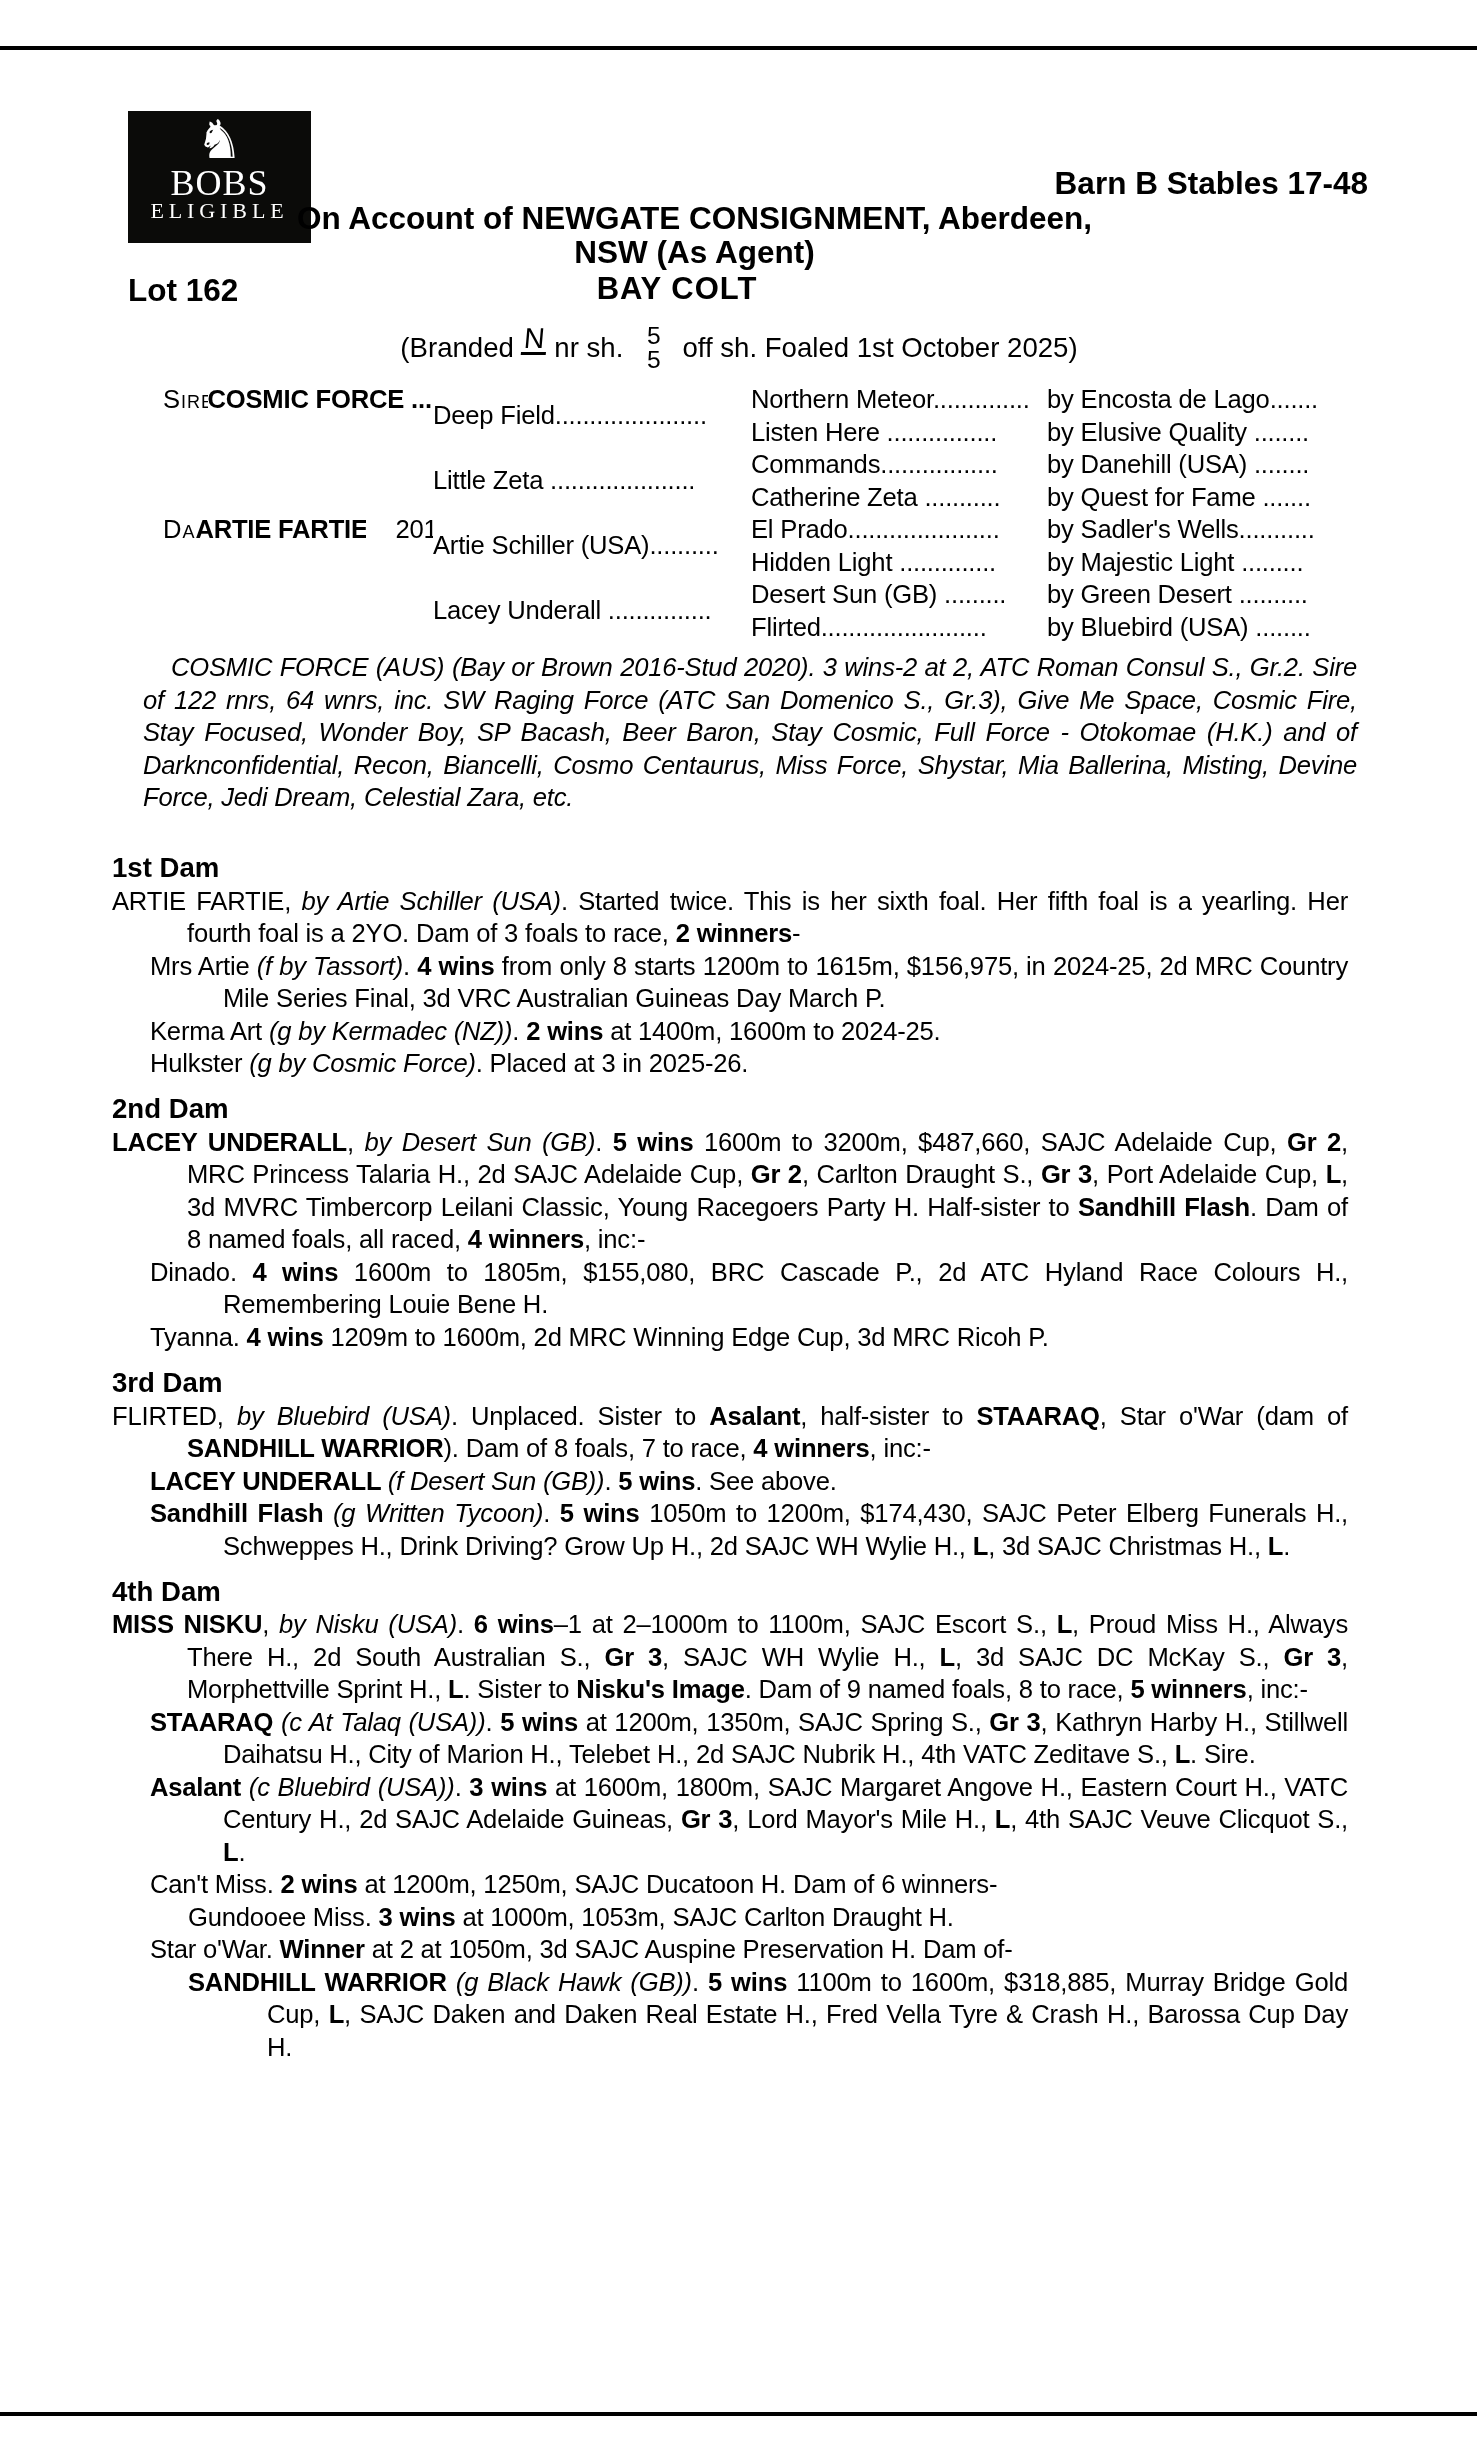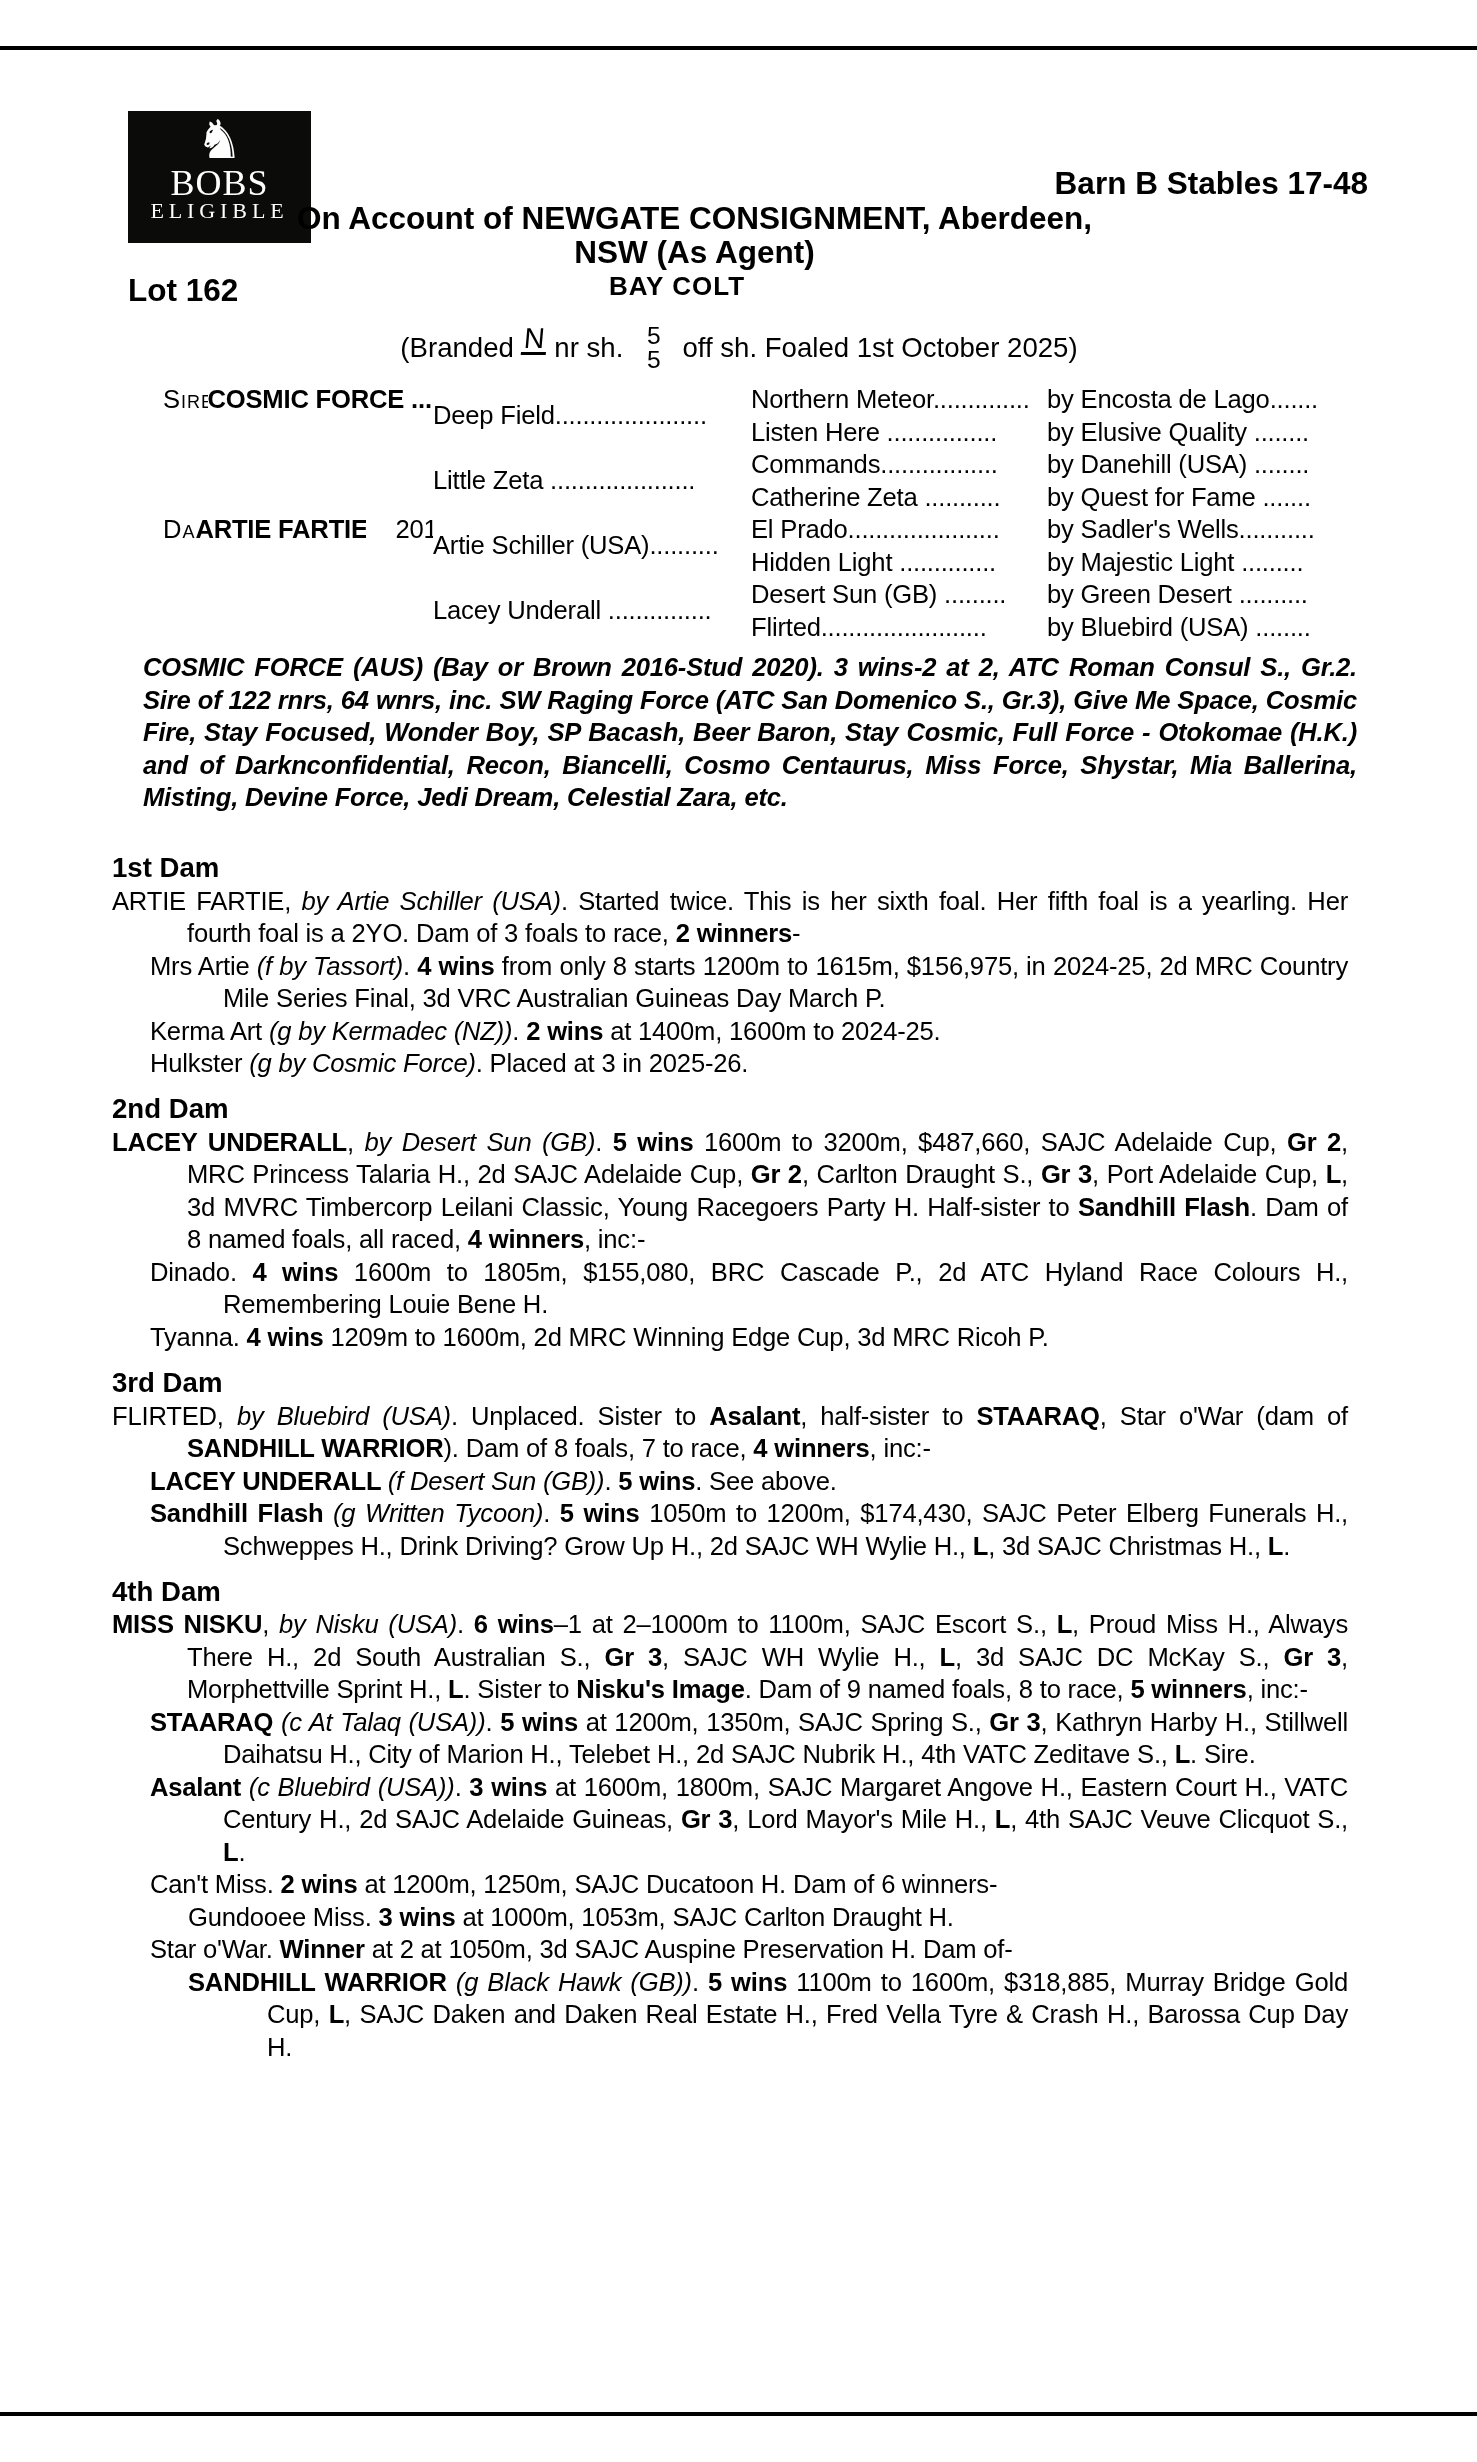--- a/index.html
+++ b/index.html
@@ -16,21 +16,21 @@
         color:#fff;text-align:center;overflow:hidden;}
   .logo-horse{font-family:"DejaVu Sans", sans-serif;font-size:53px;line-height:53px;margin-top:2px;}
   .logo-title{font-family:"Liberation Serif", serif;font-size:36px;line-height:35px;letter-spacing:1px;}
   .logo-sub{font-family:"Liberation Serif", serif;font-size:22px;line-height:19.7px;letter-spacing:4.9px;}
 
   .barn{position:absolute;top:165px;right:110px;font-size:31.5px;font-weight:bold;white-space:nowrap;}
   .consignor{position:absolute;top:201px;left:0;width:1389px;text-align:center;
              font-size:31.5px;font-weight:bold;line-height:34px;}
   .lot{position:absolute;left:128px;top:272px;font-size:31.5px;font-weight:bold;}
   .sex-colour{position:absolute;left:0;top:271px;width:1354px;text-align:center;
-              font-size:26px;font-weight:bold;letter-spacing:1px;}
+              font-size:31px;font-weight:bold;letter-spacing:1px;}
   .branded{position:absolute;left:0;top:317px;width:1478px;height:61px;
            display:flex;align-items:center;justify-content:center;font-size:27.6px;}
   .brand-n{display:inline-block;border-bottom:3px solid #000;padding:0 2px;margin:0 7.9px;
            position:relative;top:-6.9px;font-size:28.6px;line-height:25.6px;transform:skewX(-5deg);}
   .brand-nr{margin-right:13.8px;}
   .frac{display:inline-block;text-align:center;font-size:24.6px;line-height:23.6px;margin:0 21.7px 0 9.9px;}
 
   
   .ped{position:absolute;left:128px;top:383px;width:1236px;display:grid;
        grid-template-columns:305px 318px 296px 317px;grid-auto-rows:32.5px;
@@ -50,21 +50,21 @@
   
   .sections{position:absolute;left:112px;top:852px;width:1236px;}
   .sec-head{font-size:27.6px;font-weight:bold;line-height:32.5px;}
   .para{margin:0;font-size:25.6px;line-height:32.5px;text-align:justify;letter-spacing:-0.2px;}
   .p0{padding-left:75px;text-indent:-75px;}
   .p1{padding-left:111px;text-indent:-73px;}
   .p2{padding-left:155px;text-indent:-79px;}
   .sec-gap{height:13.8px;}
   .seg-b{font-weight:bold;}
   .seg-i{font-style:italic;}
-  .seg-bi{font-weight:bold;font-style:italic;}
+  .seg-bi{font-weight:normal;font-style:italic;margin-left:28px;}
 </style>
 </head>
 <body>
 
 <div class="rule" id="rule-top"></div>
 
 <div class="logo">
   <div class="logo-horse">♞</div>
   <div class="logo-title">BOBS</div>
   <div class="logo-sub">ELIGIBLE</div>

